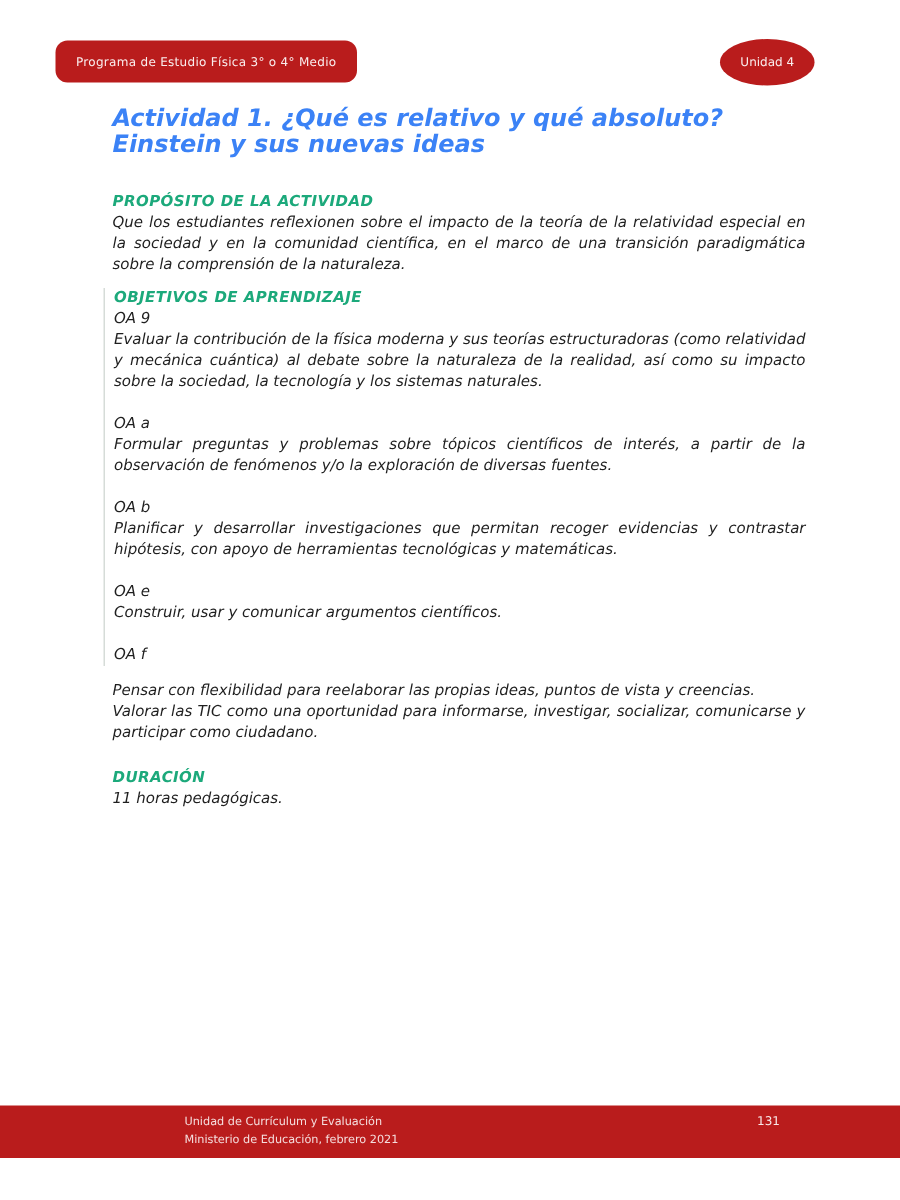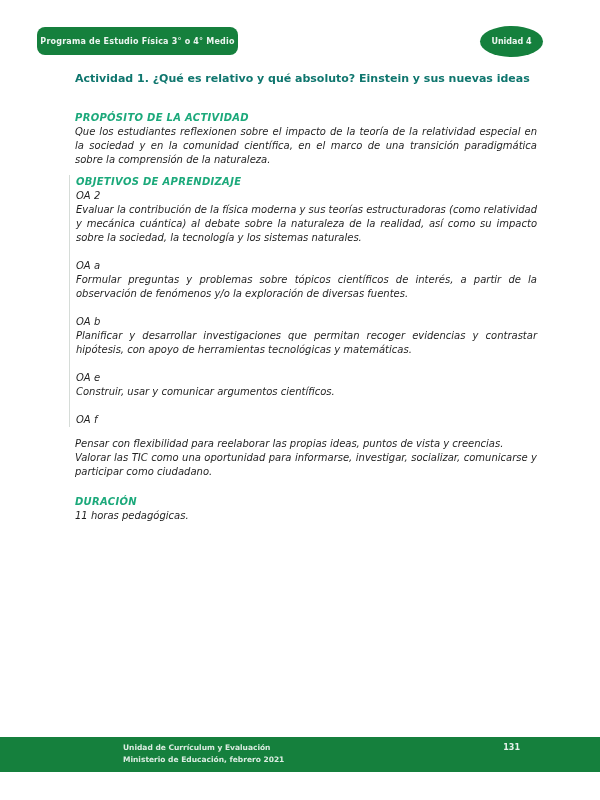--- a/index.html
+++ b/index.html
@@ -1,40 +1,40 @@
 <!DOCTYPE html>
 <html><head>
 <meta charset="utf-8">
 <style>
   html,body{margin:0;padding:0;}
   body{
     width:600px;height:800px;background:#ffffff;position:relative;
     font-family:"DejaVu Sans","Liberation Sans",sans-serif;
     color:#222;overflow:hidden;
   }
-  .accent-bg{background:#15803d;font-weight:bold;}
+  .accent-bg{background:#b91c1c;}
   
   .program-pill{
     position:absolute;left:37px;top:27px;width:201px;height:28px;
     border-radius:8px;display:flex;align-items:center;justify-content:center;
   }
   .program-pill span{
     font-size:8px;color:rgba(255,255,255,.92);letter-spacing:.2px;white-space:nowrap;
   }
   .unit-pill{
     position:absolute;left:480px;top:26px;width:63px;height:31px;
     border-radius:50%;display:flex;align-items:center;justify-content:center;
   }
   .unit-pill span{font-size:8px;color:rgba(255,255,255,.92);}
   
   .content{
     position:absolute;left:75px;top:70px;width:462px;
   }
   .page-title{
-    color:#0f766e;font-size:11px;font-weight:bold;line-height:17px;margin:0 0 0 0;
+    color:#3b82f6;font-size:16px;font-weight:bold;line-height:17px;margin:0 0 0 0;font-style:italic;
   }
   .section-heading{
     color:#1ca97b;font-size:10px;font-weight:bold;letter-spacing:.3px;
     margin:0;line-height:13px;
   }
   .body-text{
     font-size:10px;line-height:14px;text-align:justify;margin:0;color:#1f1f1f;
   }
   .sec{margin-top:0;font-style:italic;}
   .sec-proposito{margin-top:24px;}
@@ -78,21 +78,21 @@
 
   <div class="sec sec-proposito">
     <h2 class="section-heading">PROPÓSITO DE LA ACTIVIDAD</h2>
     <p class="body-text heading-gap">Que los estudiantes reflexionen sobre el impacto de la teoría de la relatividad especial en la sociedad y en la comunidad científica, en el marco de una transición paradigmática sobre la comprensión de la naturaleza.</p>
   </div>
 
   <div class="sec sec-objetivos">
     <h2 class="section-heading">OBJETIVOS DE APRENDIZAJE</h2>
 
     <div class="oa-item heading-gap">
-      <p class="oa-code">OA 2</p>
+      <p class="oa-code">OA 9</p>
       <p class="body-text">Evaluar la contribución de la física moderna y sus teorías estructuradoras (como relatividad y mecánica cuántica) al debate sobre la naturaleza de la realidad, así como su impacto sobre la sociedad, la tecnología y los sistemas naturales.</p>
     </div>
 
     <div class="oa-item">
       <p class="oa-code">OA a</p>
       <p class="body-text">Formular preguntas y problemas sobre tópicos científicos de interés, a partir de la observación de fenómenos y/o la exploración de diversas fuentes.</p>
     </div>
 
     <div class="oa-item">
       <p class="oa-code">OA b</p>

